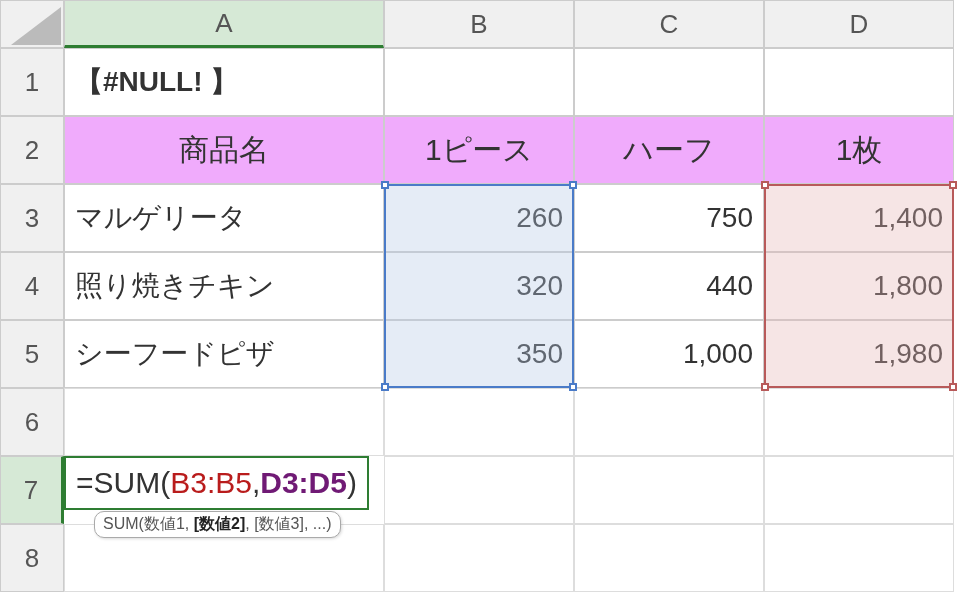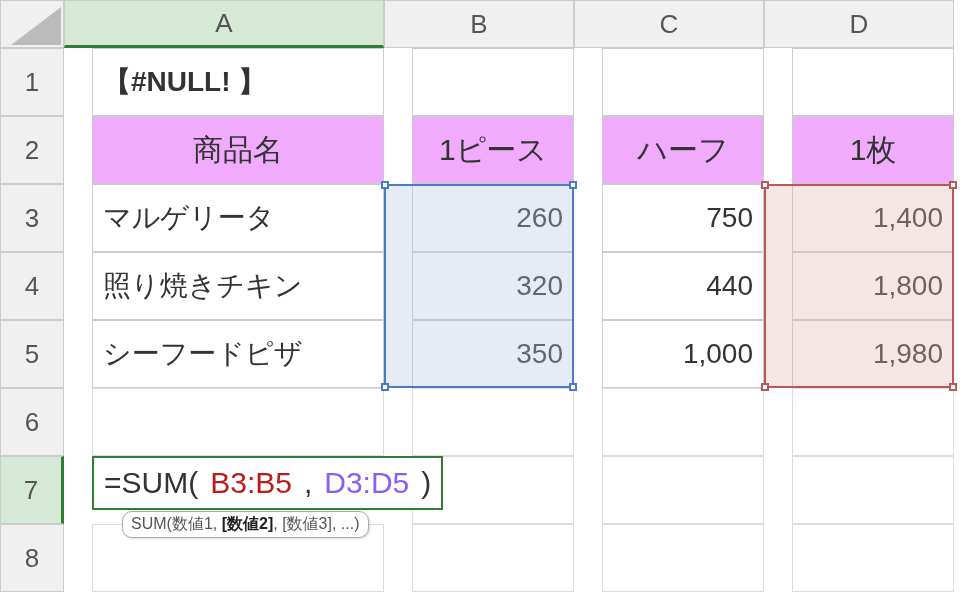--- a/index.html
+++ b/index.html
@@ -64,21 +64,20 @@
     }
     .cell {
       border: 1px solid #ccc;
       display: flex;
       align-items: center;
       padding: 0 10px;
       font-size: 28px;
       color: #333;
       background: #fff;
       cursor: cell;
-      margin-left: 28px;
     }
     .cell.bold {
       font-weight: bold;
       font-family: sans-serif;
     }
     .cell.header-cell {
       background: #f0abfc;
       justify-content: center;
       font-size: 30px;
     }
@@ -101,27 +100,27 @@
       left: 0;
       white-space: nowrap;
       font-size: 30px;
       padding: 8px 10px;
       background: #fff;
       border: 2px solid #2e7d32;
       font-family: 'Yu Gothic', sans-serif;
       color: #333;
       display: flex;
       align-items: center;
-      gap: 12px;
     }
     .formula-part.blue {
       color: #b91c1c;
     }
     .formula-part.red {
-      color: #8b5cf6;
+      color: #701a75;
+      font-weight: bold;
     }
     .tooltip {
       position: absolute;
       top: 55px;
       left: 30px;
       background: #fff;
       border: 1px solid #aaa;
       border-radius: 10px;
       padding: 2px 8px;
       font-size: 16px;

